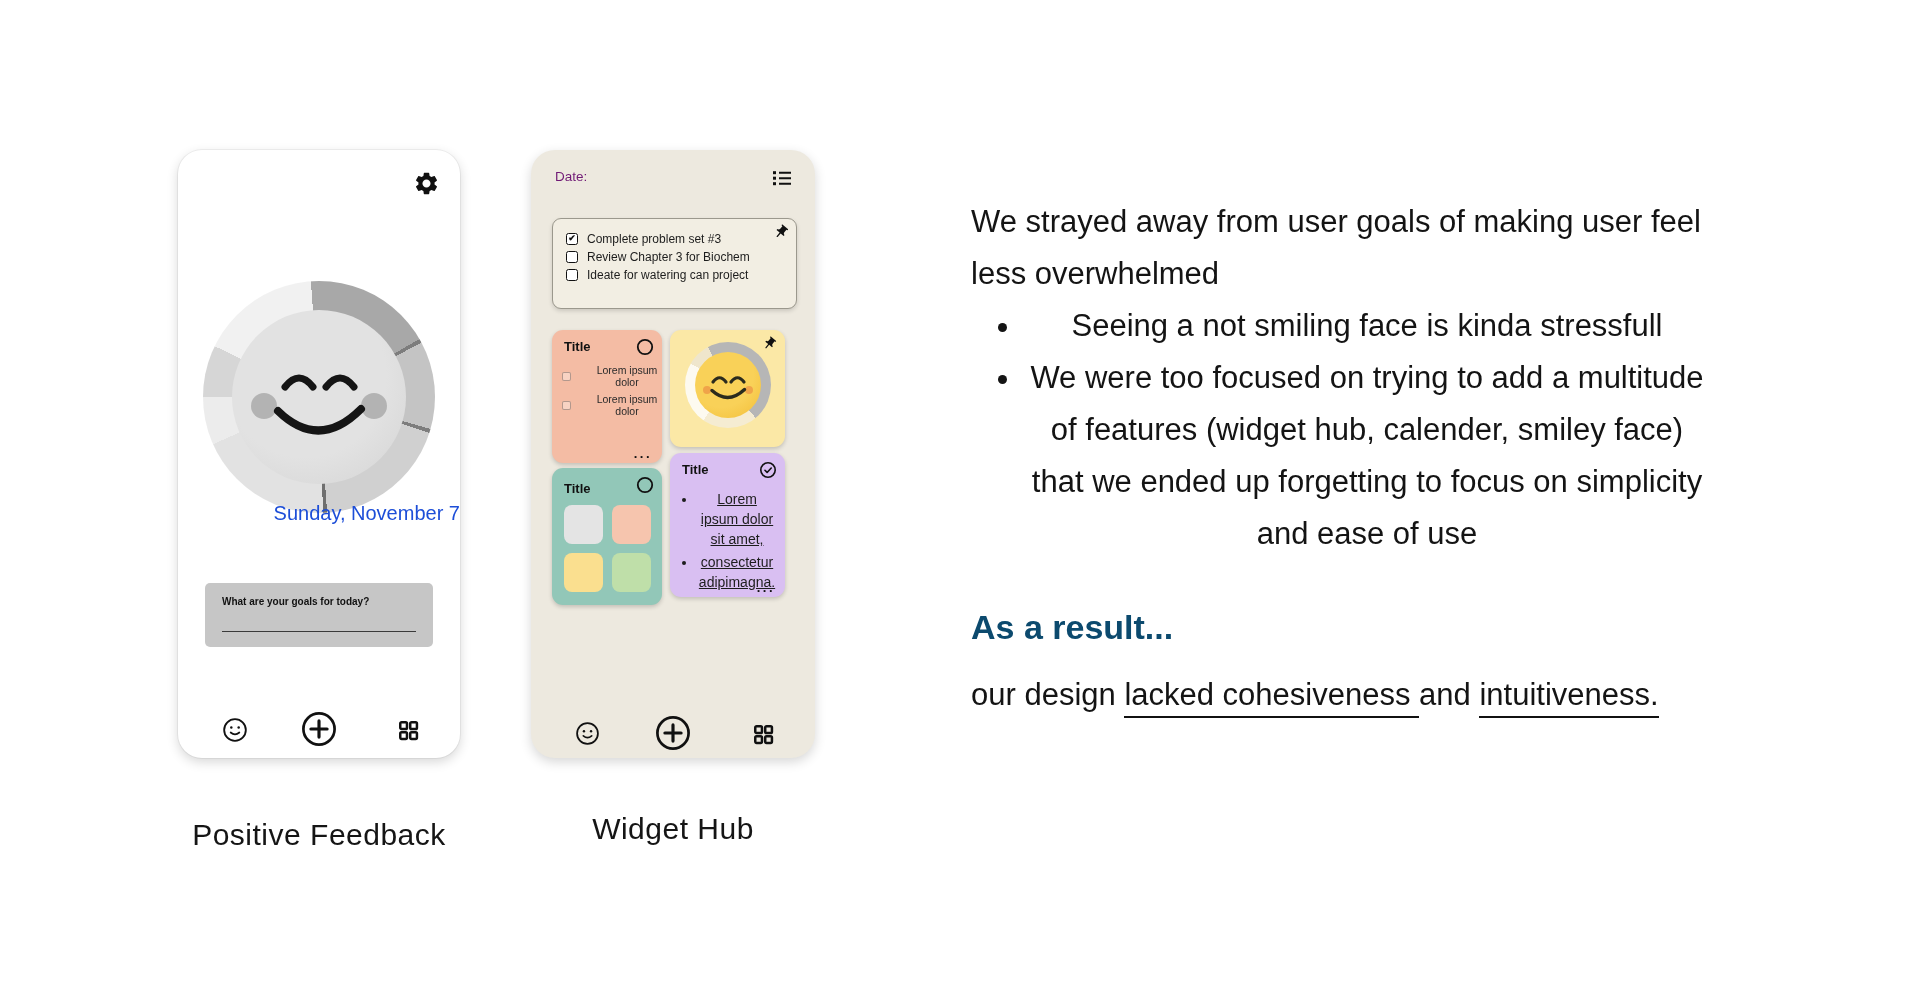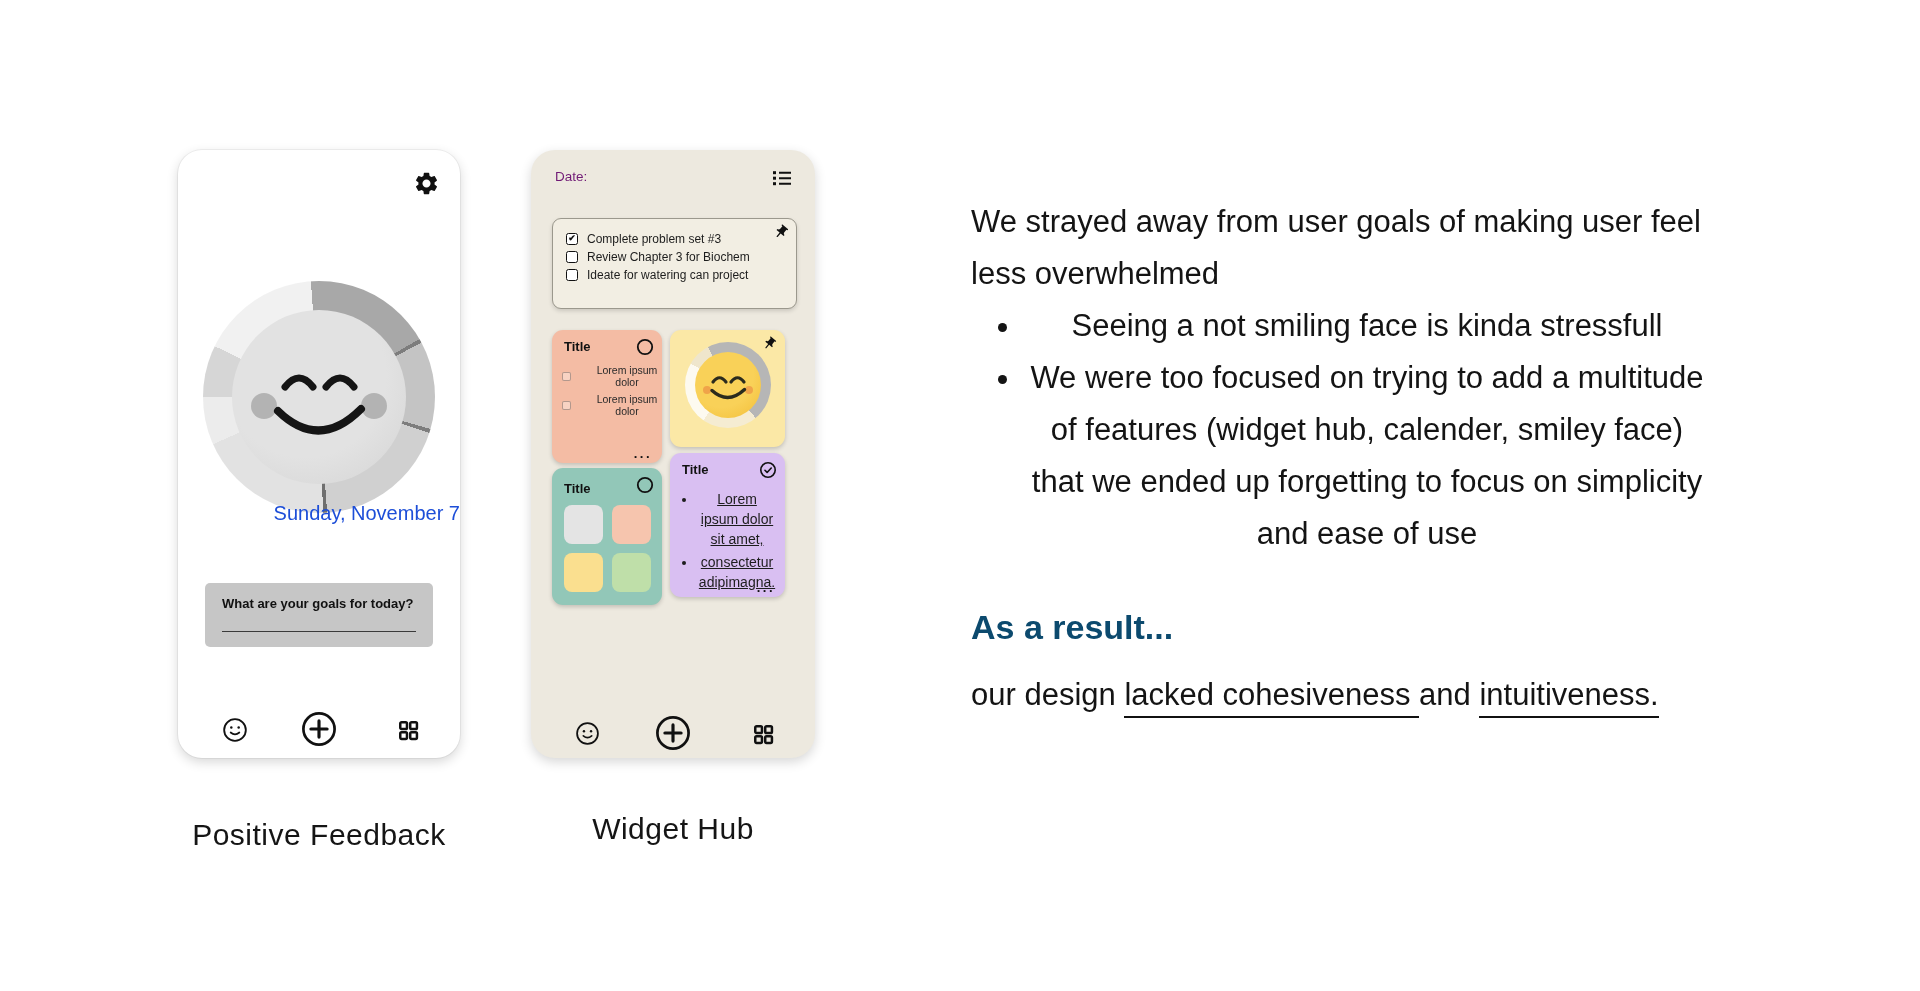--- a/index.html
+++ b/index.html
@@ -28,21 +28,21 @@
                  #a8a8a8 348deg 360deg); }
   .mood-face { position:absolute; inset:29px; border-radius:50%;
                background:radial-gradient(circle at 42% 38%, #e2e2e2 55%, #d3d3d3 100%); }
   .mood-face svg { position:absolute; inset:0; }
 
   .date-text { position:absolute; top:352px; width:100%; text-align:right;
                font-size:20px; color:#1d4ed8; }
 
   .goal-box { position:absolute; left:27px; top:433px; width:228px; height:64px;
               background:#C6C6C6; border-radius:5px; cursor:text; }
-  .goal-label { position:absolute; left:17px; top:13px; font-size:13px; font-weight:700; color:#111; }
+  .goal-label { position:absolute; left:17px; top:13px; font-size:10px; font-weight:700; color:#111; }
   .goal-underline { position:absolute; left:17px; bottom:15px; width:194px; border-top:1.5px solid #3a3a3a; }
 
   .navbar { position:absolute; left:0; right:0; top:561px; height:38px; }
   .nav-ic { position:absolute; cursor:pointer; line-height:0; }
   .nav-smiley { left:44px; top:6px; }
   .nav-plus   { left:50%; transform:translateX(-50%); top:0; }
   .nav-grid   { right:40px; top:8px; }
 
   .caption { position:absolute; text-align:center; font-size:30px; letter-spacing:.5px; color:#151515; }
   #cap1 { left:178px; top:818px; width:282px; }

